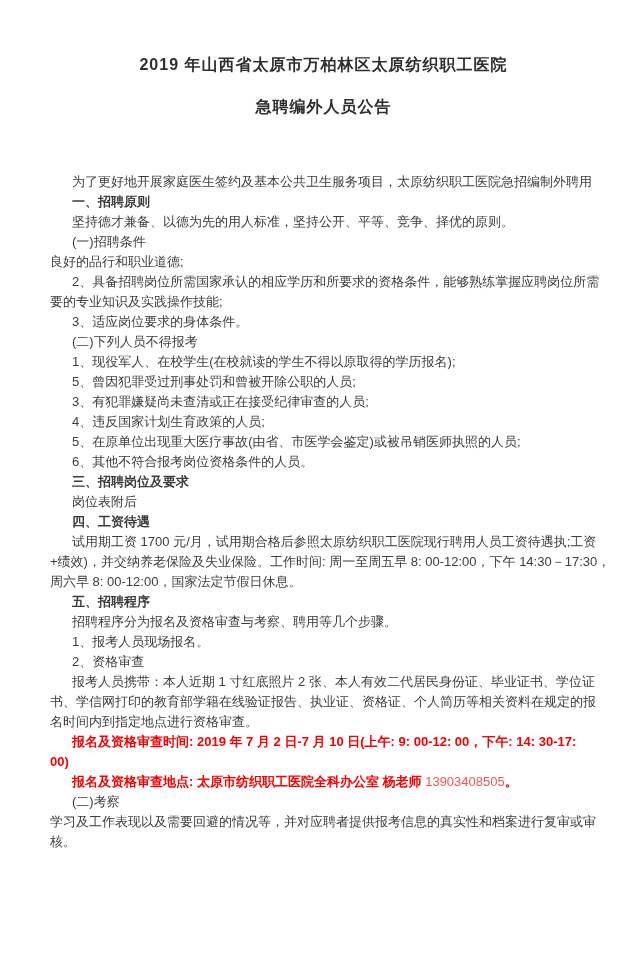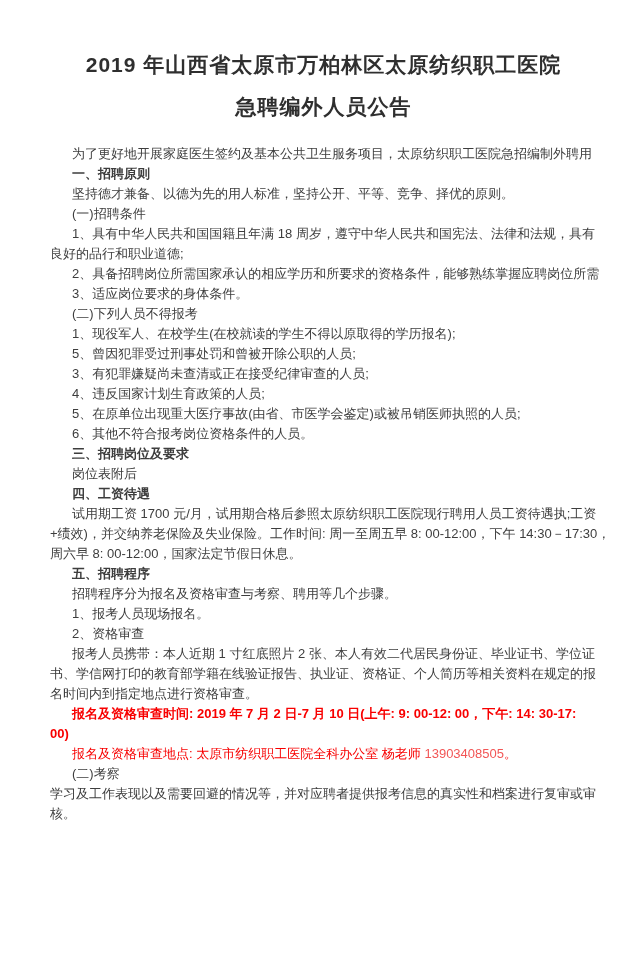--- a/index.html
+++ b/index.html
@@ -17,57 +17,57 @@
     font-family: "Liberation Sans", sans-serif;
   }
   .doc {
     width: 637px; height: 960px;
     padding-left: 50px;
     padding-right: 40px;
   }
   .title {
     margin-top: 44px;
     text-align: center;
-    font-size: 21px;
+    font-size: 16px;
     line-height: 42px;
     font-weight: bold;
     color: var(--title-color);
     letter-spacing: 1px;
   }
   .body-text {
-    margin-top: 16px;
+    margin-top: 44px;
   }
   .line {
     font-size: 13px;
     line-height: 20px;
     color: var(--body-color);
     white-space: nowrap;
   }
   .line.indent { padding-left: 22px; }
   .line.bold { font-weight: bold; }
   .line.red { font-weight: bold; color: var(--red); }
-  span.red { font-weight: normal; color: var(--red); }
+  span.red { font-weight: bold; color: var(--red); }
   span.phone { font-weight: normal; color: var(--phone-red); }
 </style>
 </head>
 <body>
 
 <div class="doc">
   <header class="title">
     <div>2019 年山西省太原市万柏林区太原纺织职工医院</div>
     <div>急聘编外人员公告</div>
   </header>
   <main class="body-text">
       <div class="line indent">为了更好地开展家庭医生签约及基本公共卫生服务项目，太原纺织职工医院急招编制外聘用</div>
       <div class="line indent bold">一、招聘原则</div>
       <div class="line indent">坚持德才兼备、以德为先的用人标准，坚持公开、平等、竞争、择优的原则。</div>
       <div class="line indent">(一)招聘条件</div>
-      <div class="line indent">1、具有中华人民共和国国籍且年满 18 周岁，遵守中华人民共和国宪法、法律和法规，具有</div>
       <div class="line">良好的品行和职业道德;</div>
       <div class="line indent">2、具备招聘岗位所需国家承认的相应学历和所要求的资格条件，能够熟练掌握应聘岗位所需</div>
+      <div class="line">要的专业知识及实践操作技能;</div>
       <div class="line indent">3、适应岗位要求的身体条件。</div>
       <div class="line indent">(二)下列人员不得报考</div>
       <div class="line indent">1、现役军人、在校学生(在校就读的学生不得以原取得的学历报名);</div>
       <div class="line indent">5、曾因犯罪受过刑事处罚和曾被开除公职的人员;</div>
       <div class="line indent">3、有犯罪嫌疑尚未查清或正在接受纪律审查的人员;</div>
       <div class="line indent">4、违反国家计划生育政策的人员;</div>
       <div class="line indent">5、在原单位出现重大医疗事故(由省、市医学会鉴定)或被吊销医师执照的人员;</div>
       <div class="line indent">6、其他不符合报考岗位资格条件的人员。</div>
       <div class="line indent bold">三、招聘岗位及要求</div>
       <div class="line indent">岗位表附后</div>

